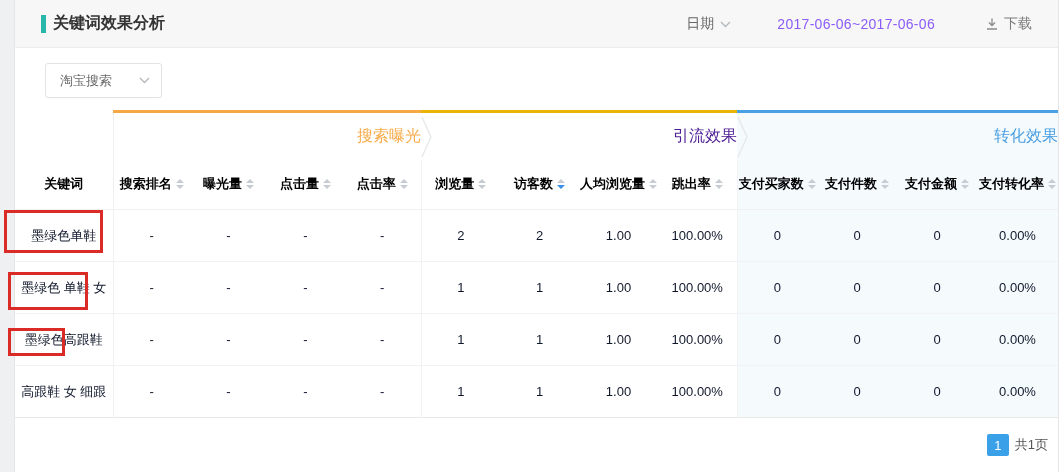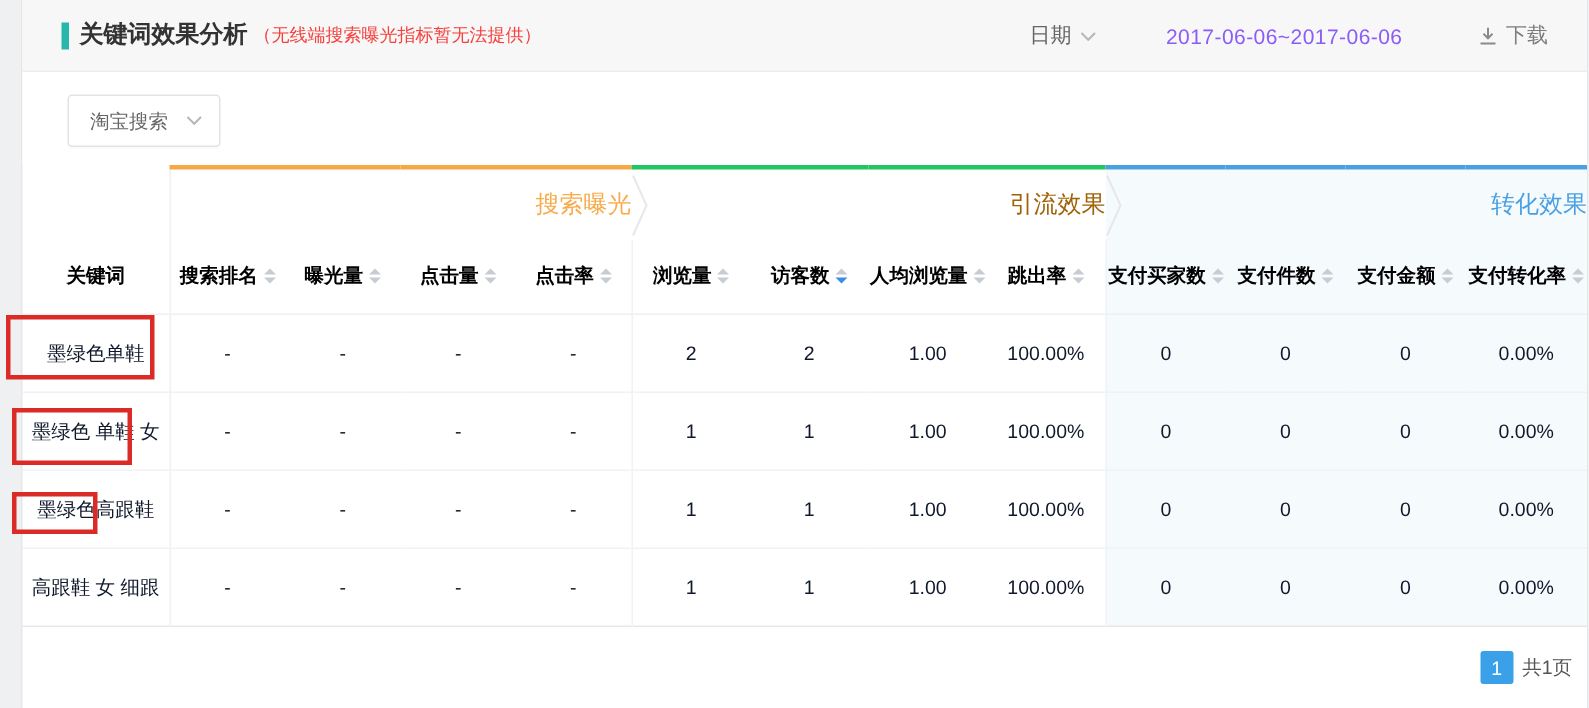--- a/index.html
+++ b/index.html
@@ -16,32 +16,32 @@
   .title-note { font-size:12px; color:#f5413d; margin-left:4px; white-space:nowrap; }
   .titlebar-right { margin-left:auto; display:flex; align-items:center; }
   .date-dd { display:flex; align-items:center; color:#666; font-size:14px; cursor:pointer; margin-right:46px; }
   .date-dd svg { margin-left:6px; margin-top:2px; }
   .date-range { color:#8b5cf6; font-size:14px; margin-right:50px; letter-spacing:.3px; }
   .download { display:flex; align-items:center; color:#7d7d7d; font-size:14px; cursor:pointer; }
   .download svg { margin-right:5px; }
 
   
   .filter-row { height:62px; background:#fff; padding:15px 0 0 30px; }
-  .channel-select { width:102px; height:35px; border:1px solid #e3e3e3; border-radius:3px; background:#fff;
+  .channel-select { width:117px; height:35px; border:1px solid #e3e3e3; border-radius:3px; background:#fff;
                     display:flex; align-items:center; justify-content:space-between;
                     padding:0 11px 0 14px; font-size:13px; color:#666; cursor:pointer;
                     box-shadow:0 1px 1px rgba(0,0,0,0.02); }
 
   
   table { width:100%; border-collapse:collapse; table-layout:fixed; }
   th, td { font-size:13px; text-align:center; white-space:nowrap; }
   .group-row th { height:48px; vertical-align:middle; }
   .group { position:relative; text-align:right; font-size:16px; font-weight:normal; }
   .g-search  { border-top:3px solid #f6a844; color:#f7ab4a; padding-left:2px; }
-  .g-traffic { border-top:3px solid #22c55e; color:#a16207; padding-left:16px; }
+  .g-traffic { border-top:3px solid #eab308; color:#4c1d95; padding-left:16px; }
   .g-conv    { border-top:3px solid #49a0e2; color:#4a9fe2; padding-left:18px; }
   .conv-bg { background:#f5fafd;margin-left:36px; }
   .group-sep { position:absolute; left:0; top:3px; }
 
   .head-row th { height:50px; font-weight:bold; color:#000000; vertical-align:middle; border-bottom:1px solid #f0f0f0; }
   .kw-border { border-right:1px solid #eef0f2; }
   .gs { border-left:1px solid #f0f2f4; }
 
   .sort { display:inline-block; vertical-align:middle; margin-left:4px; margin-top:-2px; }
   .sort i { display:block; width:0; height:0; border-left:4px solid transparent; border-right:4px solid transparent; }
@@ -65,21 +65,20 @@
 </style>
 </head>
 <body>
 
 <div class="viewport">
   <div class="card">
 
     <div class="titlebar">
       <span class="accent-bar"></span>
       <span class="page-title">关键词效果分析</span>
-      <span class="title-note">（无线端搜索曝光指标暂无法提供）</span>
       <div class="titlebar-right">
         <span class="date-dd">
           <span>日期</span>
           <svg width="11" height="7" viewBox="0 0 11 7">
               <polyline points="1,1 5.5,5.5 10,1" fill="none" stroke="#b2b7bd" stroke-width="1.3"></polyline>
             </svg>
         </span>
         <span class="date-range">2017-06-06~2017-06-06</span>
         <span class="download">
           <svg width="14" height="14" viewBox="0 0 14 14">

